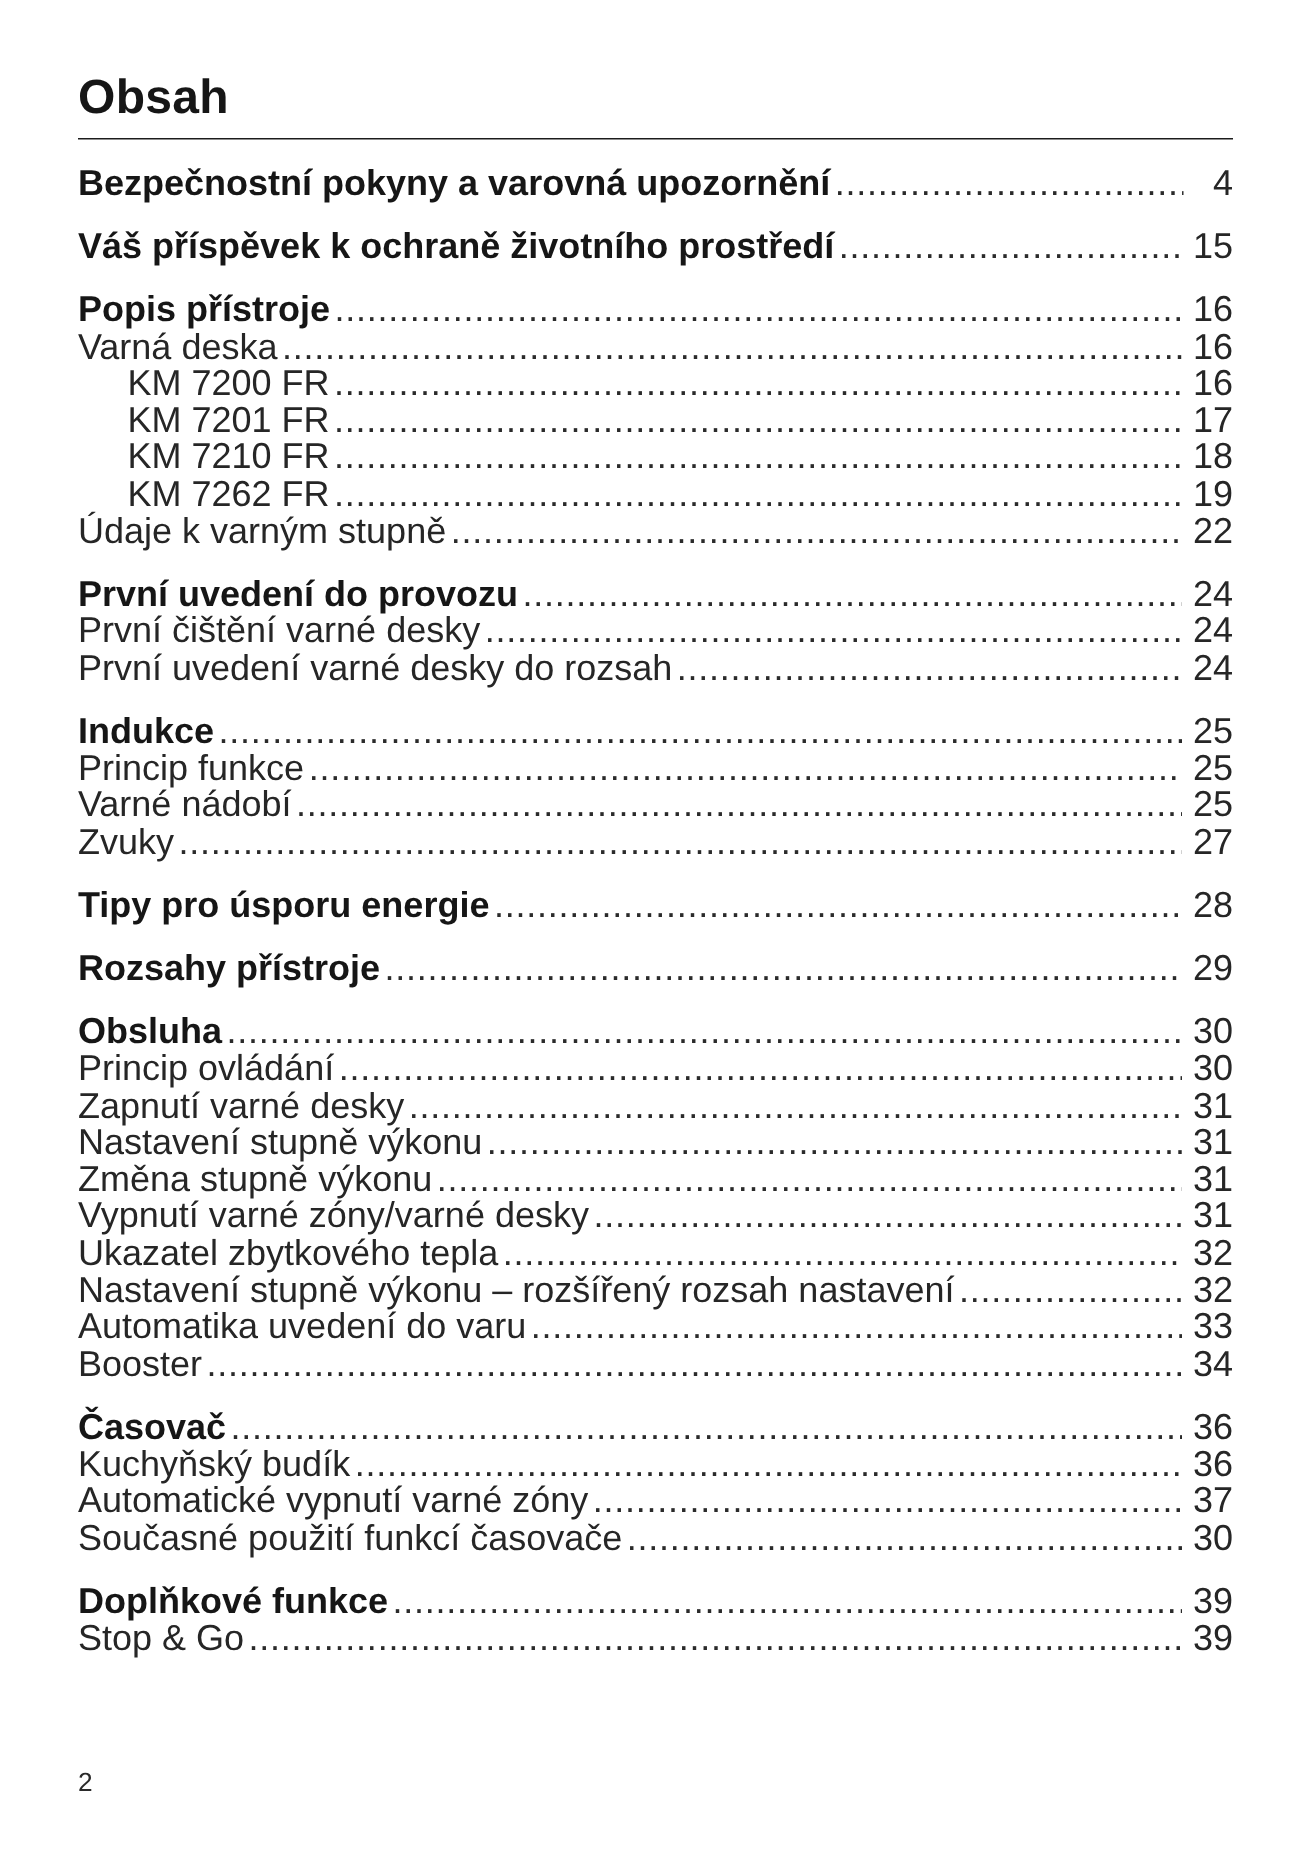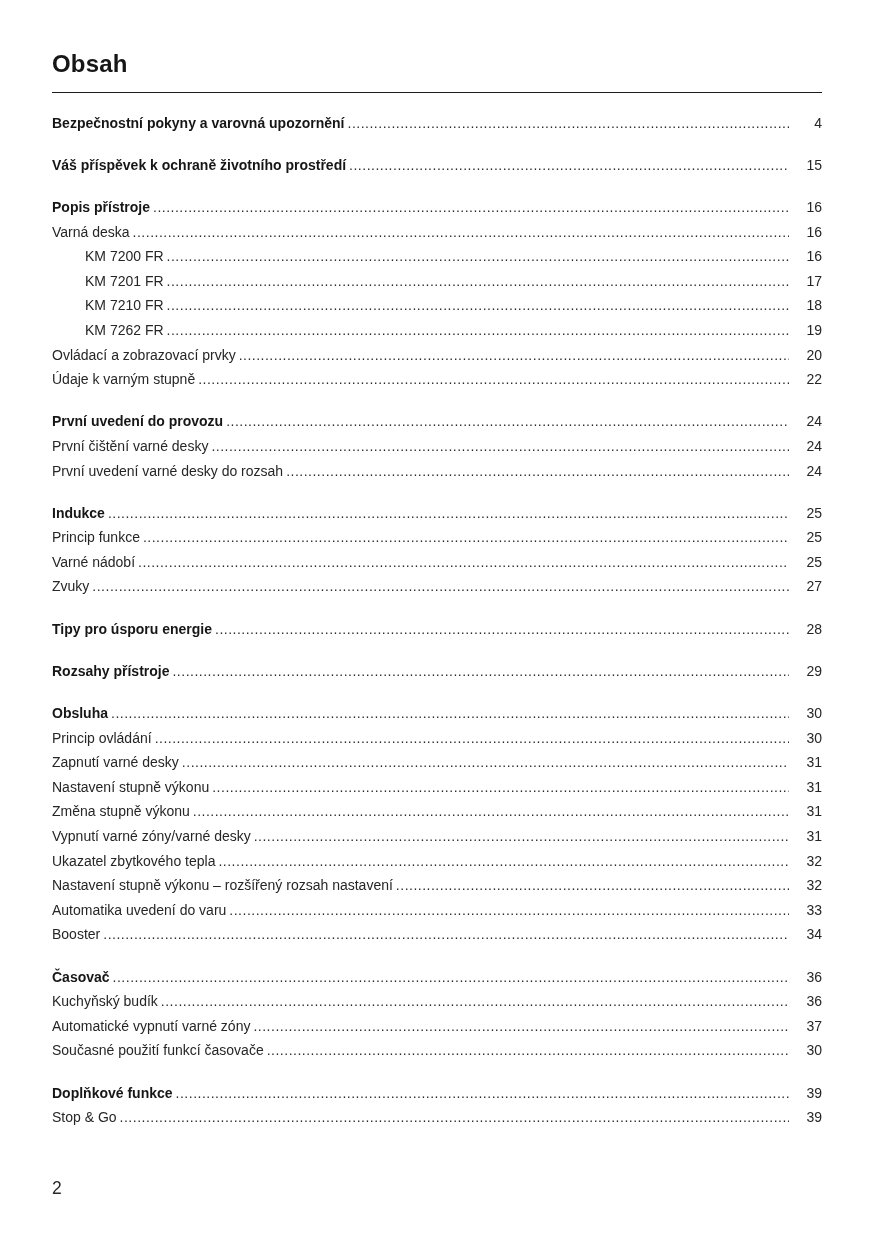--- a/index.html
+++ b/index.html
@@ -13,38 +13,38 @@
     overflow: hidden;
     font-family: "Liberation Sans", "DejaVu Sans", sans-serif;
     color: #222222;
     position: relative;
   }
   .page {
     padding: 46px 52px 0 52px;
   }
   h1.title {
     margin: 0;
-    font-size: 24px;
+    font-size: 32px;
     line-height: 36px;
     font-weight: 700;
     color: #161616;
     letter-spacing: 0.2px;
   }
   .rule {
     border: none;
     border-top: 1.5px solid #1c1c1c;
     margin: 10px 0 0 0;
   }
   .toc {
     margin-top: 8px;
   }
   .row {
     display: flex;
     align-items: flex-end;
-    font-size: 14px;
+    font-size: 24px;
     line-height: 24.6px;
     font-weight: 400;
     color: #262626;
   }
   .row.group {
     margin-top: 17.6px;
   }
   .row.bold .label {
     font-weight: 700;
     color: #161616;
@@ -125,25 +125,20 @@
     <span class="label">KM 7210 FR</span>
     <span class="leader"></span>
     <span class="pnum">18</span>
   </div>
       <div class="row indent1">
     <span class="label">KM 7262 FR</span>
     <span class="leader"></span>
     <span class="pnum">19</span>
   </div>
       <div class="row">
-    <span class="label">Ovládací a zobrazovací prvky</span>
-    <span class="leader"></span>
-    <span class="pnum">20</span>
-  </div>
-      <div class="row">
     <span class="label">Údaje k varným stupně</span>
     <span class="leader"></span>
     <span class="pnum">22</span>
   </div>
       <div class="row bold group">
     <span class="label">První uvedení do provozu</span>
     <span class="leader"></span>
     <span class="pnum">24</span>
   </div>
       <div class="row">

